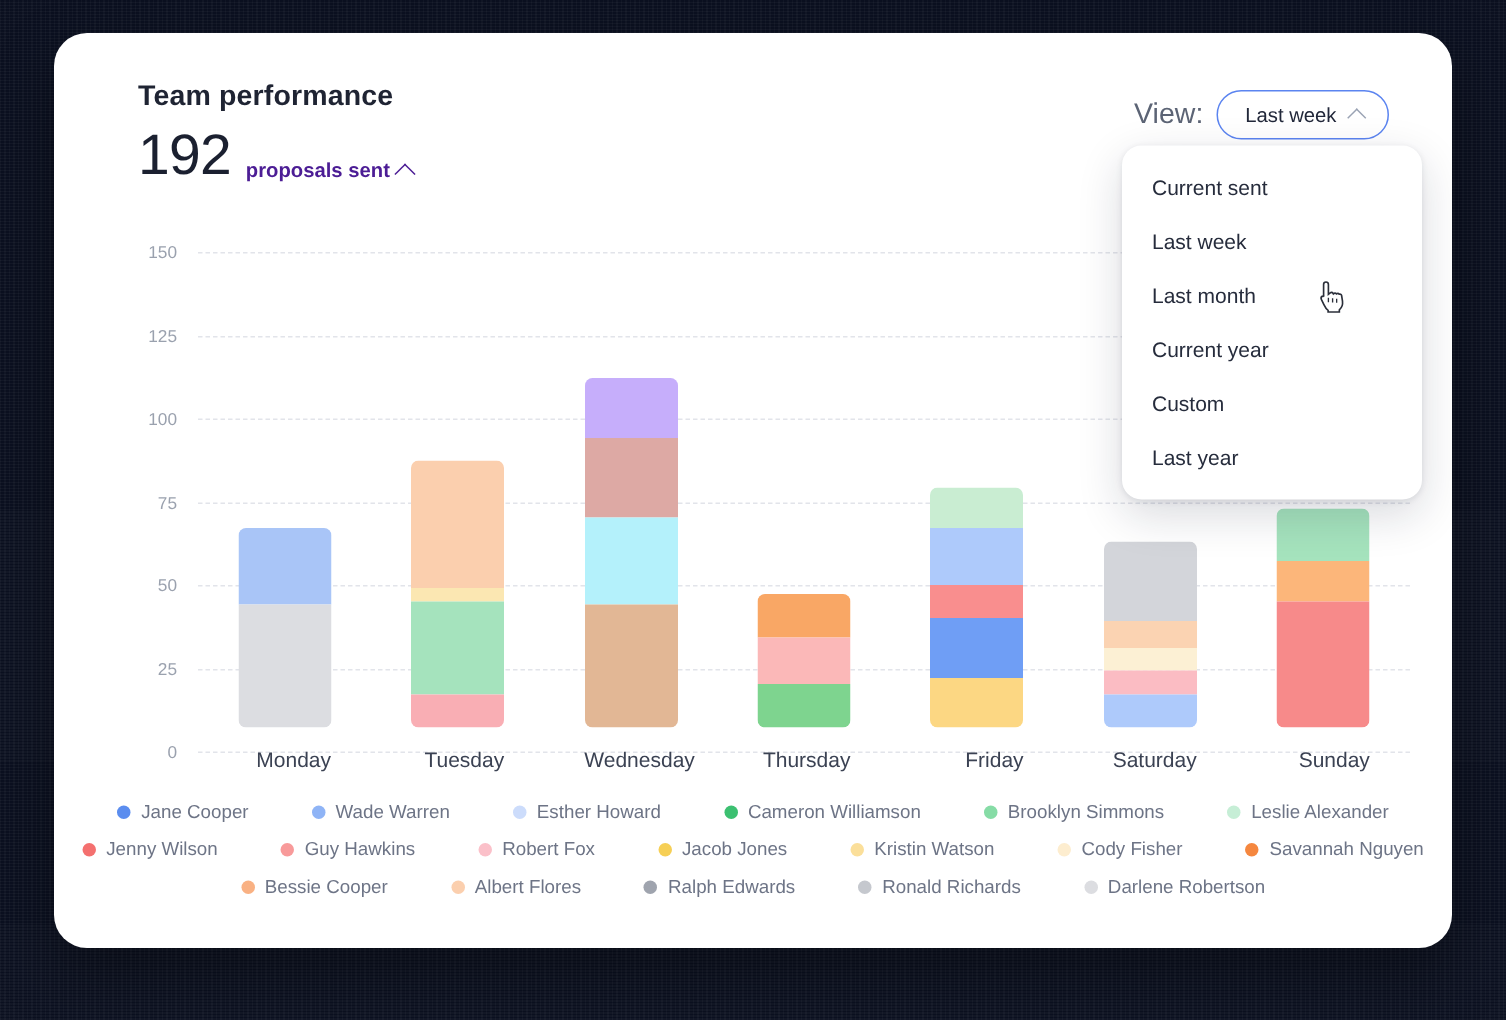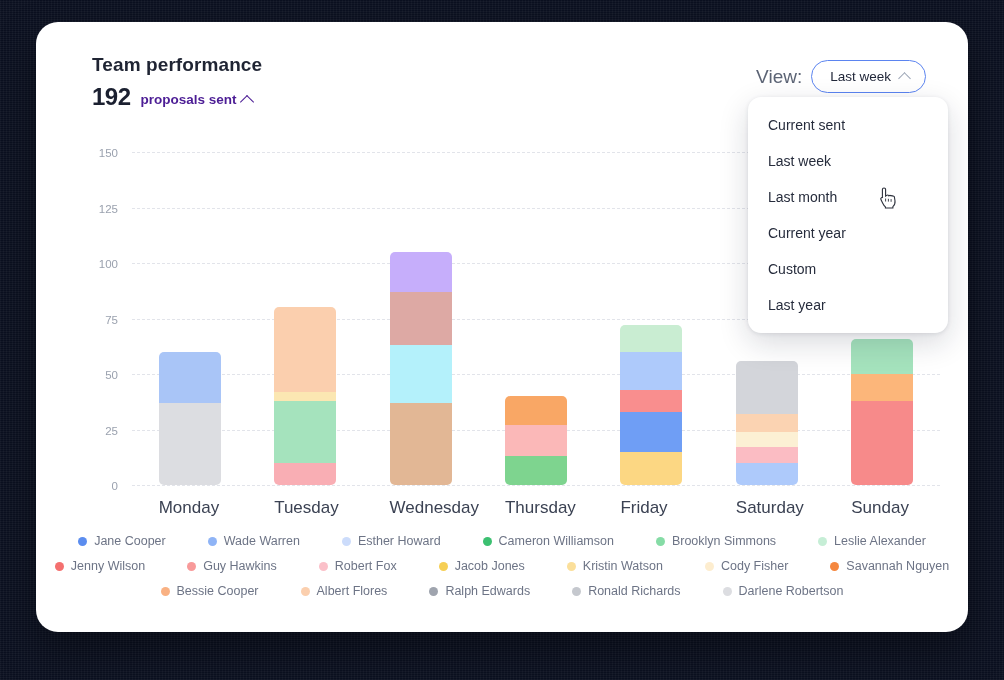--- a/index.html
+++ b/index.html
@@ -35,21 +35,21 @@
     overflow:visible;
   }
 
   
   .hdr{position:absolute;left:20px;right:20px;top:20px;height:80px;}
   .title{
     position:absolute;left:36px;top:12px;
     font-size:19px;font-weight:bold;color:#1f2433;letter-spacing:.1px;
   }
   .metric-row{position:absolute;left:36px;top:43px;display:flex;align-items:flex-end;gap:10px;}
-  .metric-num{font-size:24px;font-weight:bold;color:#1b2030;line-height:1;letter-spacing:-.5px;}
+  .metric-num{font-size:38px;font-weight:normal;color:#1b2030;line-height:1;letter-spacing:-.5px;}
   .metric-link{
     font-size:13.5px;font-weight:bold;color:#4c1d95;cursor:pointer;
     display:flex;align-items:center;gap:5px;padding-bottom:2px;
   }
   .chev-up{display:inline-block;width:9px;height:9px;border-left:1.7px solid currentColor;border-top:1.7px solid currentColor;transform:rotate(45deg);position:relative;top:2px;}
 
   .view-wrap{position:absolute;right:22px;top:18px;display:flex;align-items:center;gap:9px;}
   .view-label{font-size:19px;color:#5c6475;}
   .view-btn{
     display:flex;align-items:center;gap:9px;
@@ -70,27 +70,27 @@
     padding:10px 20px;font-size:14px;color:#262c3c;cursor:pointer;white-space:nowrap;
   }
   .dd-item.active{background:#f5f6f8;}
   .cursor{
     position:absolute;left:131px;top:18px;width:18px;height:22px;pointer-events:none;
   }
 
   
   .chart{position:absolute;left:0;top:118px;width:932px;height:400px;}
   .plot{position:absolute;left:96px;top:12px;right:28px;height:333px;}
-  .gridline{position:absolute;left:0;right:0;height:0;border-top:1px dashed #e2e4ea;}
+  .gridline{position:absolute;left:0;right:0;height:0;border-top:1px dashed #e2e4ea;margin-top:16px;}
   .ytick{position:absolute;right:100%;margin-right:14px;transform:translateY(-50%);font-size:11.5px;color:#9aa1ae;white-space:nowrap;}
   .bars{position:absolute;left:0;right:0;top:0;bottom:0;display:flex;align-items:flex-end;justify-content:space-around;}
   .bar-col{width:62px;display:flex;flex-direction:column-reverse;border-radius:5px;overflow:hidden;}
   .seg{width:100%;}
   .xlabels{position:absolute;left:96px;right:28px;top:358px;display:flex;justify-content:space-around;}
-  .xlab{width:62px;text-align:left;font-size:17px;color:#3b4253;}
+  .xlab{width:62px;text-align:right;font-size:14px;color:#3b4253;}
 
   
   .legend{position:absolute;left:28px;right:28px;top:512px;}
   .legend-row{display:flex;justify-content:center;flex-wrap:nowrap;gap:16px;margin-bottom:11px;}
   .lg{display:flex;align-items:center;gap:7px;margin:0 13px;font-size:12.5px;color:#6d7486;white-space:nowrap;}
   .dot{width:9px;height:9px;border-radius:50%;flex:none;}
 </style>
 </head>
 <body>
 

